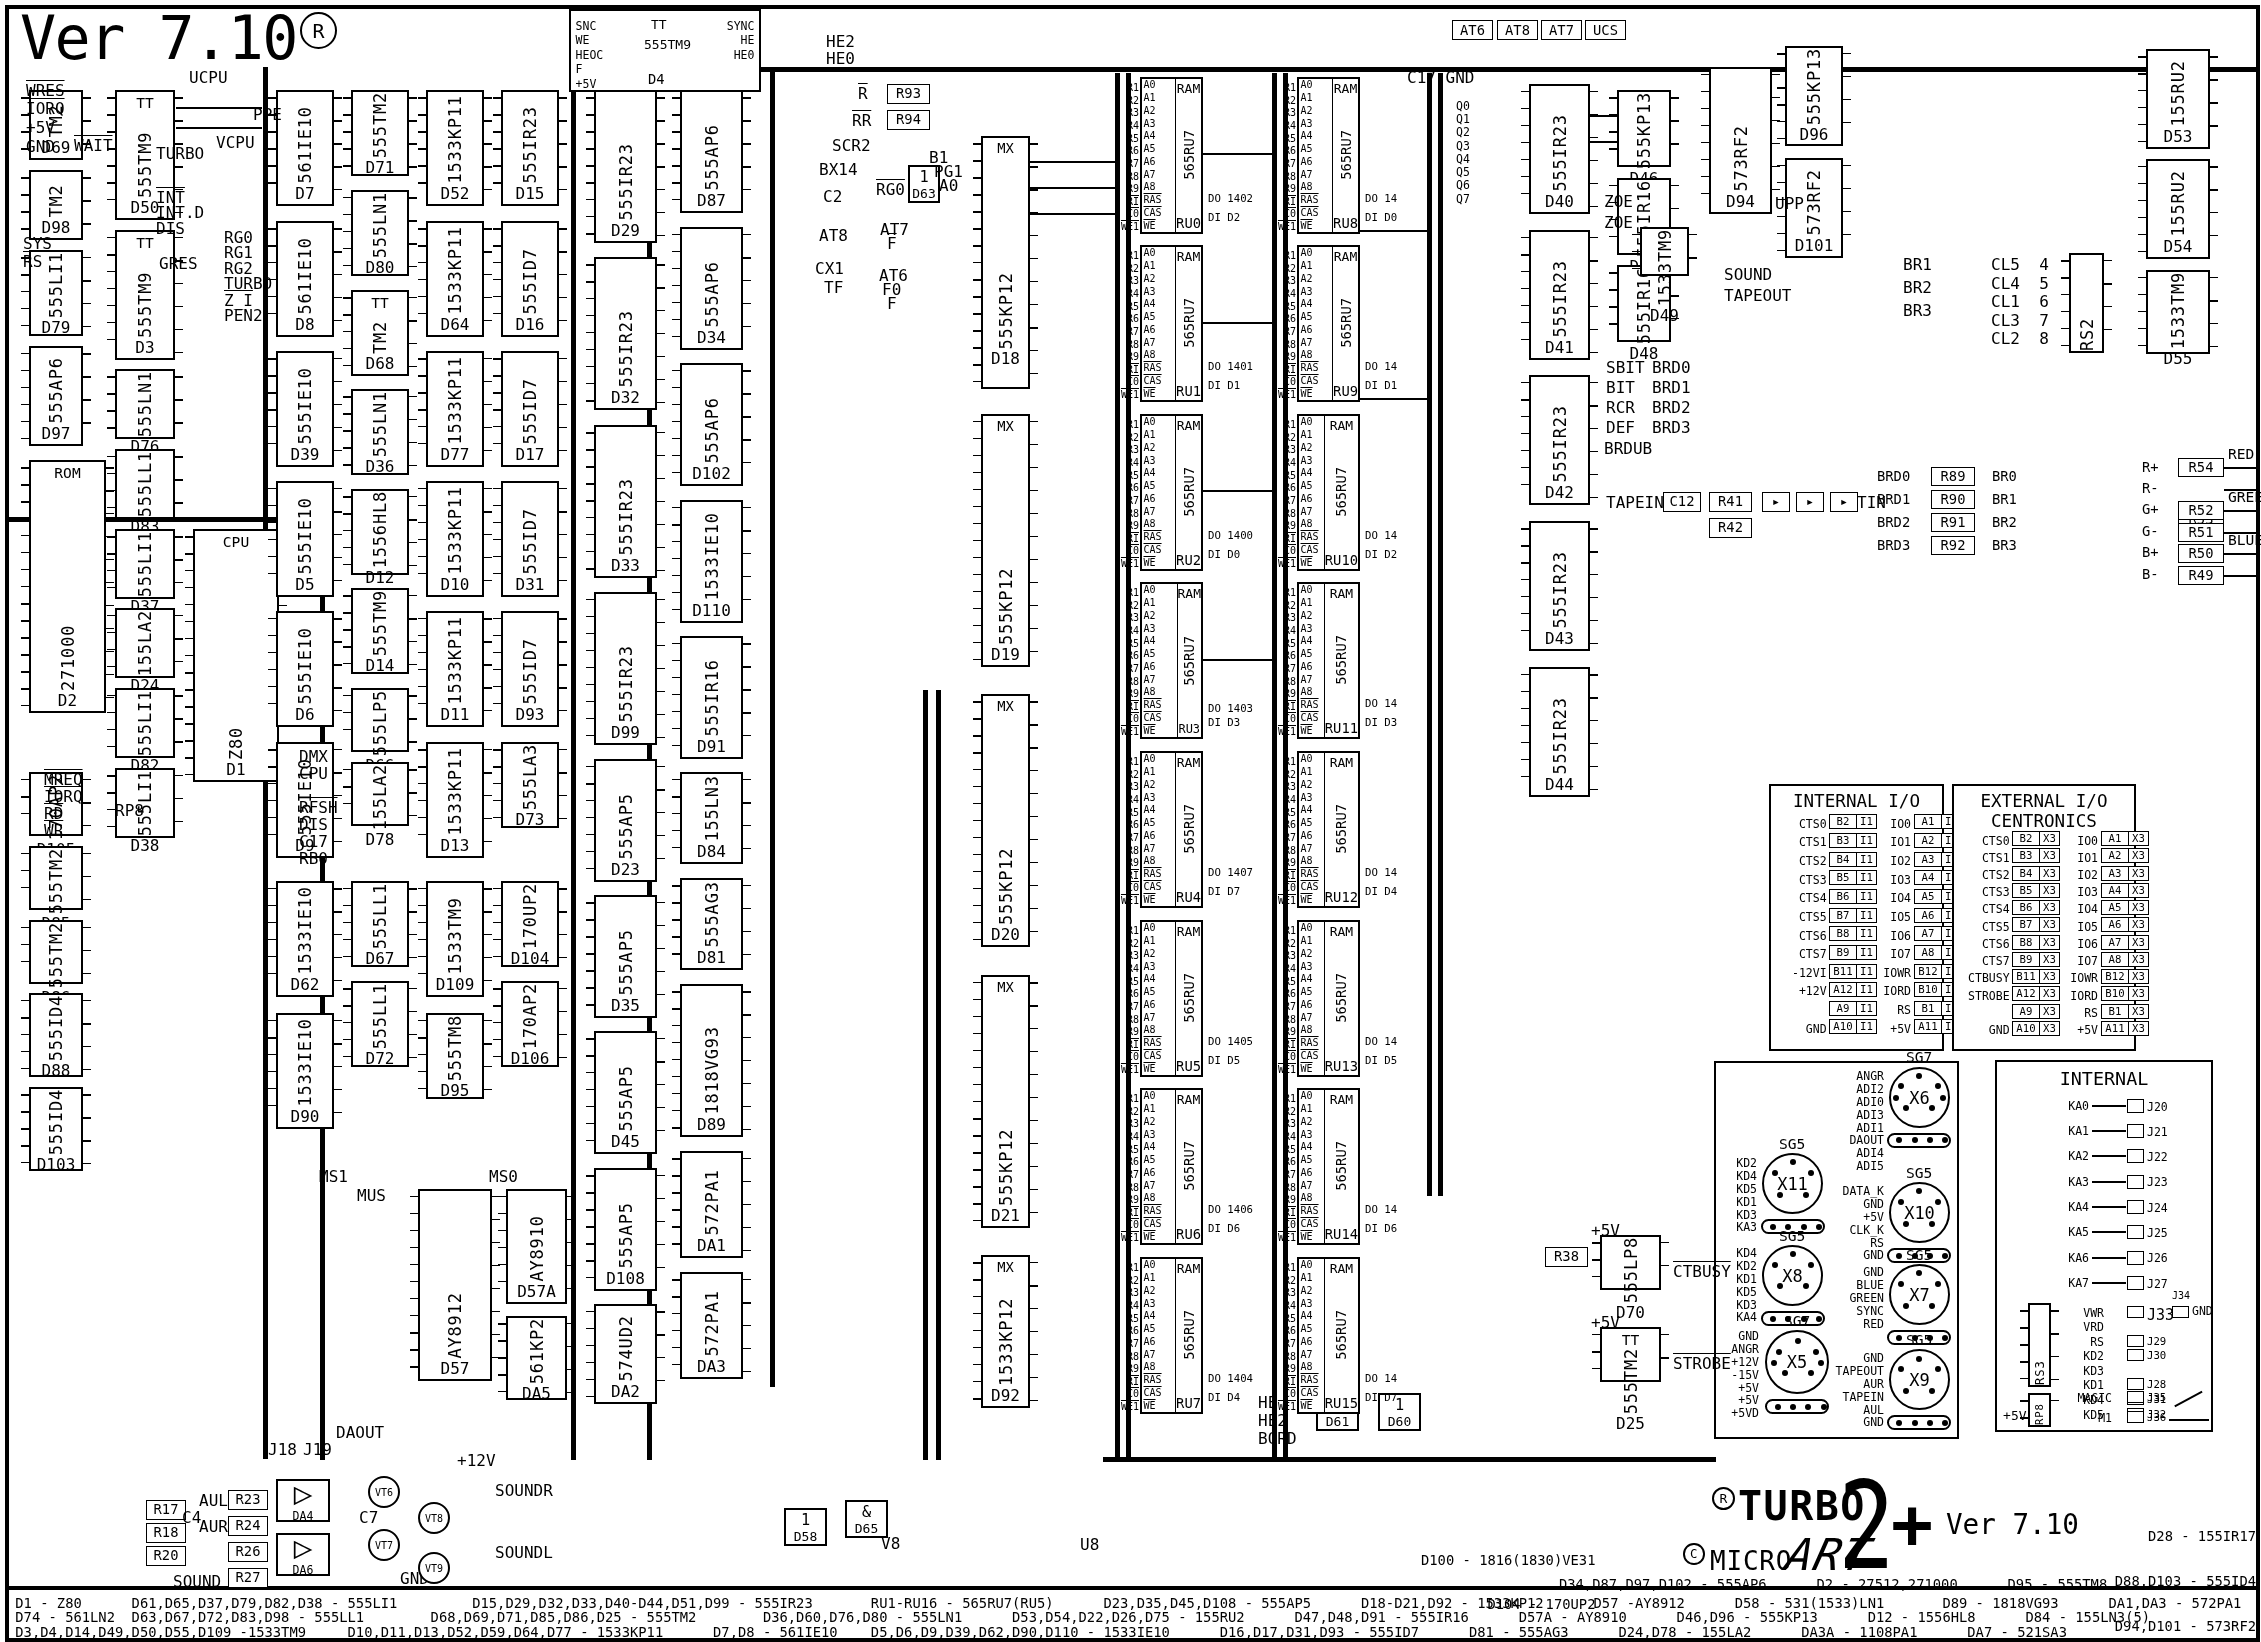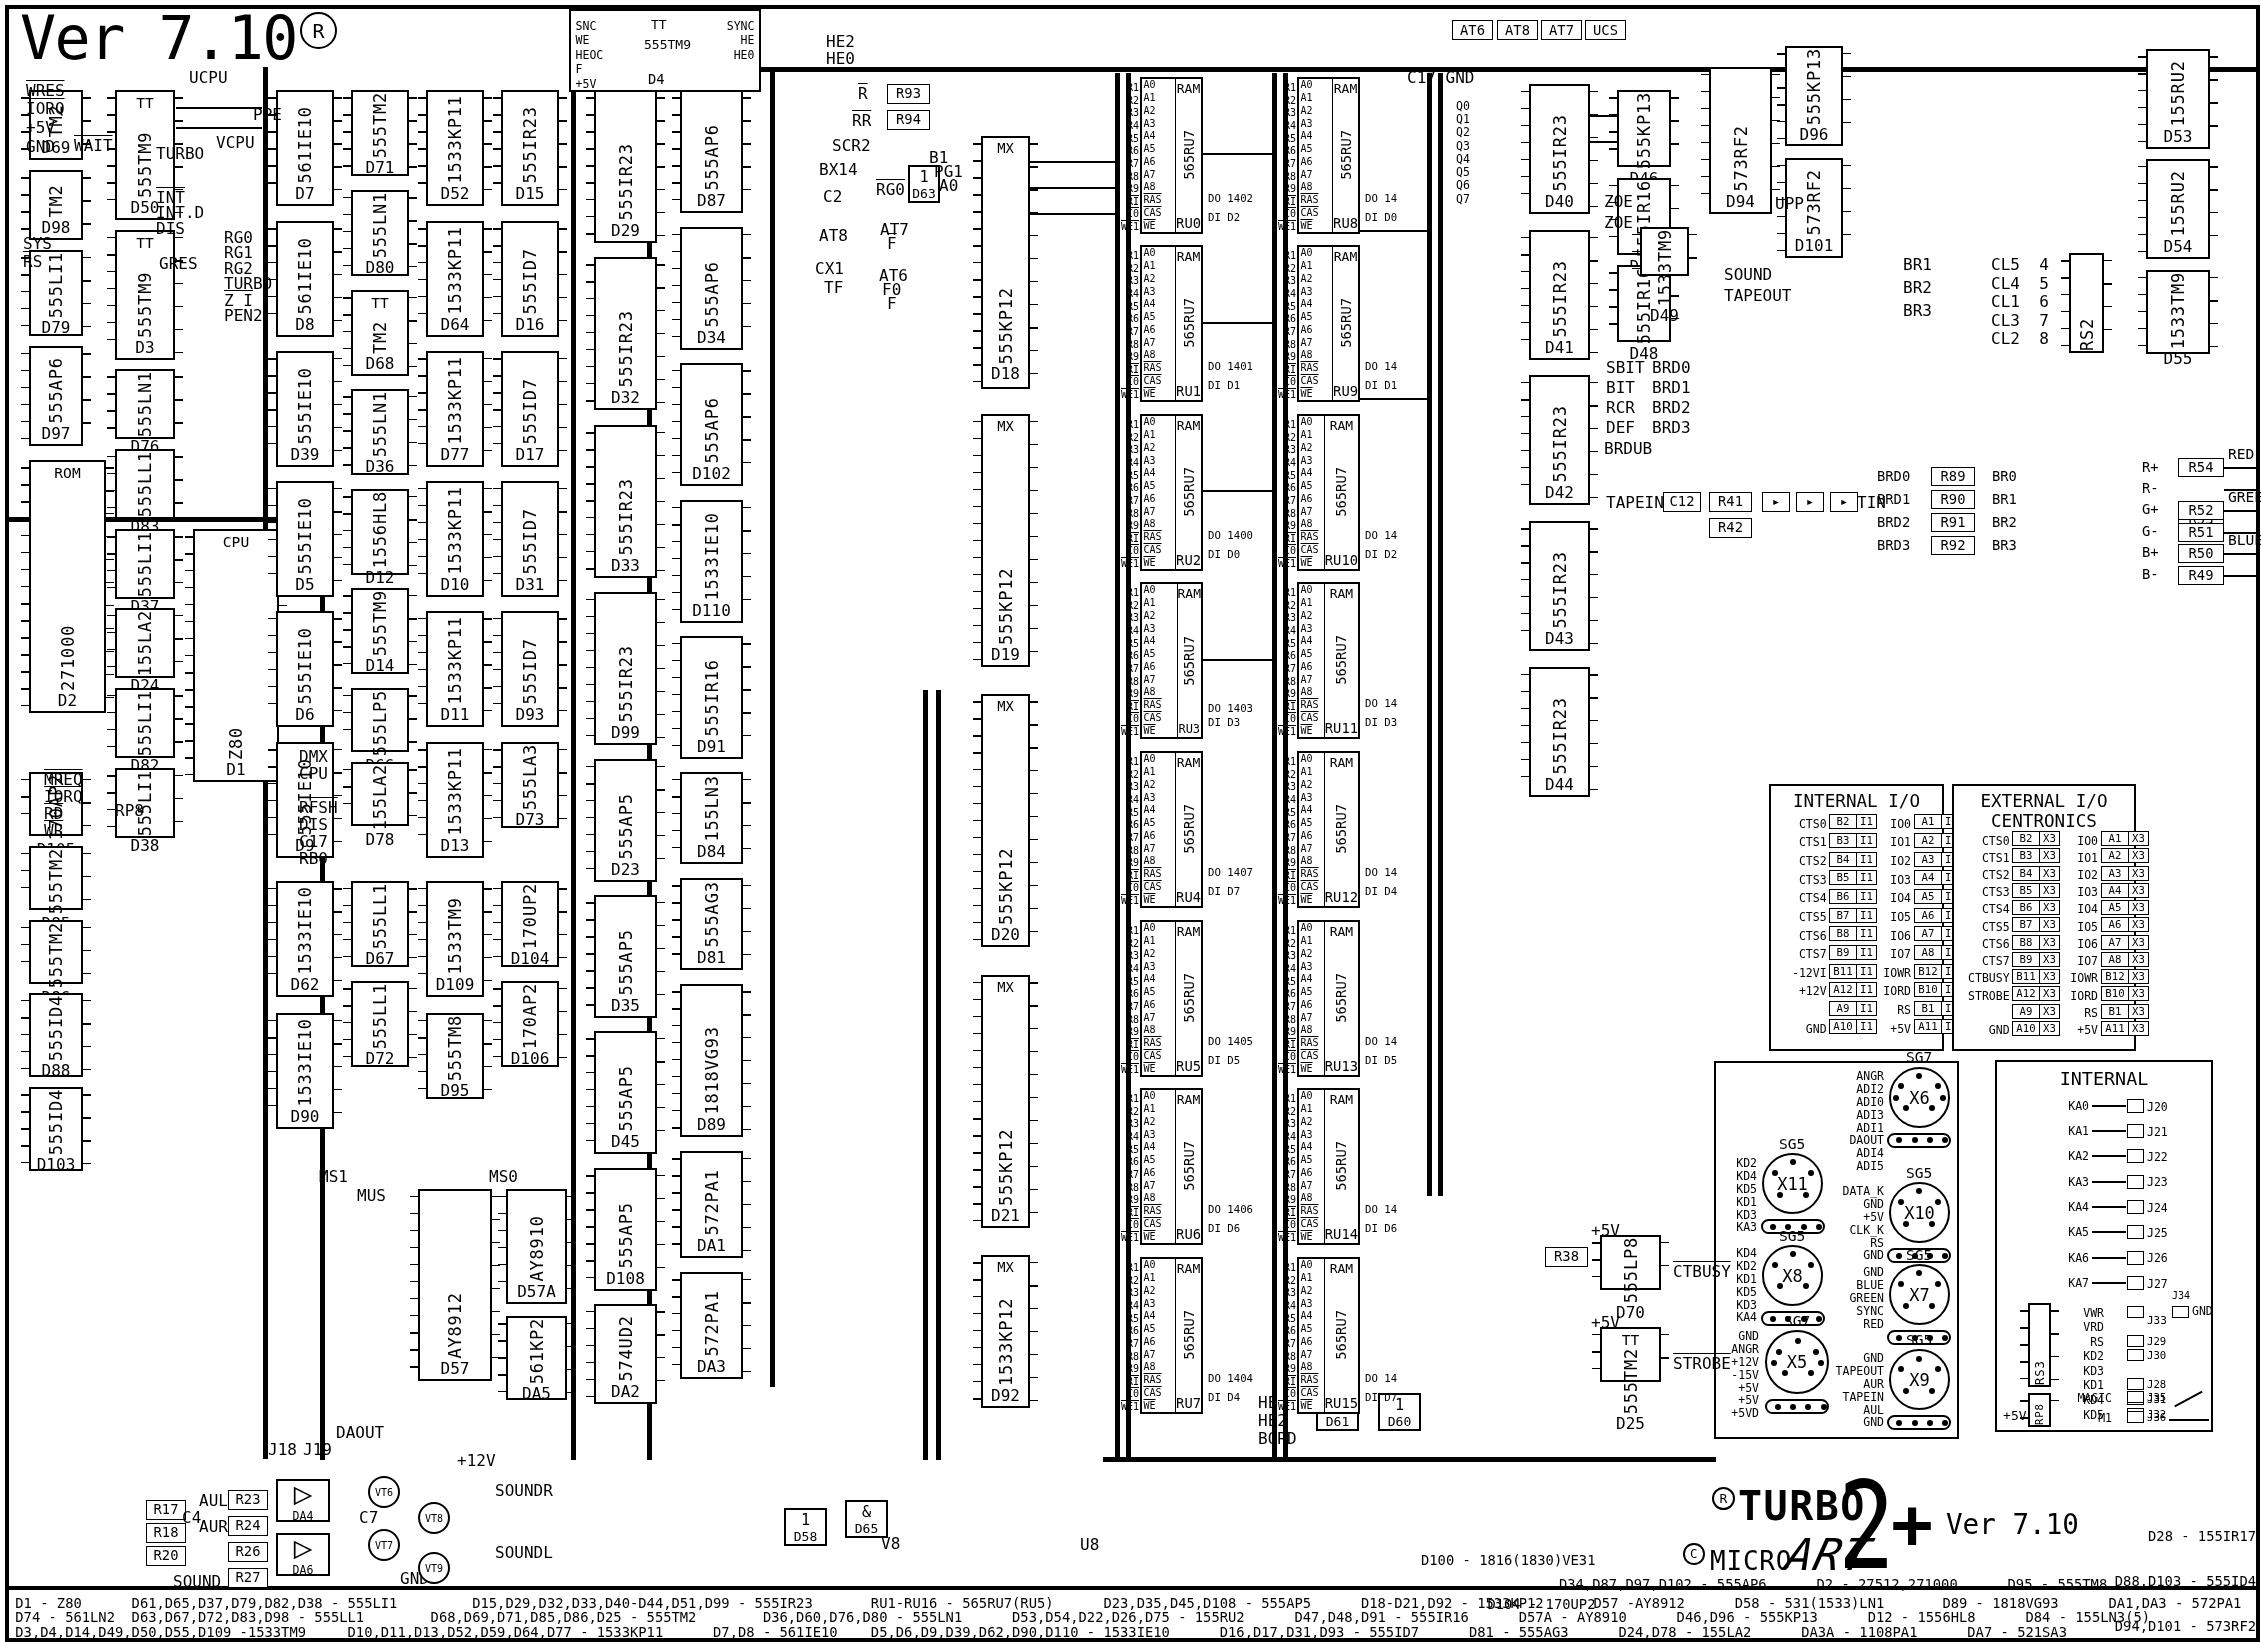--- a/index.html
+++ b/index.html
@@ -418,21 +418,21 @@
       <div class="part">572PA1</div>
       <div class="ref" style="font-size: 16px; padding-bottom: 1.5px;">DA3</div>
     </div>
     <div class="ic" style="left: 594px; top: 1304px; width: 63px; height: 100px;">
       <div class="part">574UD2</div>
       <div class="ref" style="font-size: 16px; padding-bottom: 1.5px;">DA2</div>
     </div>
     <div class="ic" style="left: 981px; top: 136px; width: 49px; height: 253px;">
       <div style="font-size: 13.8px; padding-top: 1.5px;">MX</div>
       <div class="part">555KP12</div>
-      <div class="ref" style="font-size: 16px; padding-bottom: 4px;">D18</div>
+      <div class="ref" style="font-size: 16px; padding-bottom: 19px;">D18</div>
     </div>
     <div class="ic" style="left: 981px; top: 414px; width: 49px; height: 253px;">
       <div style="font-size: 13.8px; padding-top: 1.5px;">MX</div>
       <div class="part">555KP12</div>
       <div class="ref" style="font-size: 16px; padding-bottom: 1.5px;">D19</div>
     </div>
     <div class="ic" style="left: 981px; top: 694px; width: 49px; height: 253px;">
       <div style="font-size: 13.8px; padding-top: 1.5px;">MX</div>
       <div class="part">555KP12</div>
       <div class="ref" style="font-size: 16px; padding-bottom: 1.5px;">D20</div>
@@ -1528,21 +1528,21 @@
       <div class="iorow-sig" style="left: 46px; top: 189px; width: 46px;">KA6</div>
       <div class="wire" style="position: absolute; left: 95px; top: 195px; width: 34px; height: 1.5px;"></div>
       <div class="pincell" style="left: 130px; top: 189px; width: 17px; height: 13.8px;"></div>
       <div style="position: absolute; left: 150px; top: 189px; font-size: 11.5px;">J26</div>
       <div class="iorow-sig" style="left: 46px; top: 214px; width: 46px;">KA7</div>
       <div class="wire" style="position: absolute; left: 95px; top: 220px; width: 34px; height: 1.5px;"></div>
       <div class="pincell" style="left: 130px; top: 214px; width: 17px; height: 13.8px;"></div>
       <div style="position: absolute; left: 150px; top: 215px; font-size: 11.5px;">J27</div>
       <div class="iorow-sig ov" style="left: 61px; top: 244px; width: 46px;">VWR</div>
       <div class="pincell" style="left: 130px; top: 244px; width: 17px; height: 12.3px;"></div>
-      <div style="position: absolute; left: 150px; top: 244px; font-size: 11px; margin-top: 8px;">J33</div>
+      <div style="position: absolute; left: 150px; top: 244px; font-size: 15px;">J33</div>
       <div class="iorow-sig ov" style="left: 61px; top: 258px; width: 46px;">VRD</div>
       <div class="iorow-sig ov" style="left: 61px; top: 273px; width: 46px;">RS</div>
       <div class="pincell" style="left: 130px; top: 273px; width: 17px; height: 12.3px;"></div>
       <div style="position: absolute; left: 150px; top: 273px; font-size: 10.7px;">J29</div>
       <div class="iorow-sig" style="left: 61px; top: 287px; width: 46px;">KD2</div>
       <div class="pincell" style="left: 130px; top: 287px; width: 17px; height: 12.3px;"></div>
       <div style="position: absolute; left: 150px; top: 287px; font-size: 10.7px;">J30</div>
       <div class="iorow-sig" style="left: 61px; top: 302px; width: 46px;">KD3</div>
       <div class="iorow-sig" style="left: 61px; top: 316px; width: 46px;">KD1</div>
       <div class="pincell" style="left: 130px; top: 316px; width: 17px; height: 12.3px;"></div>

